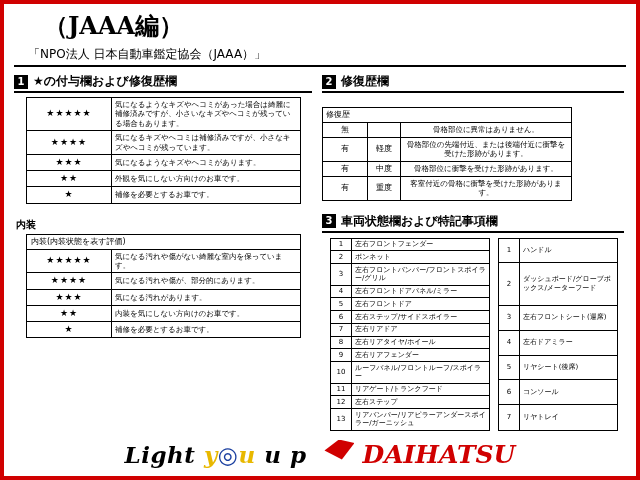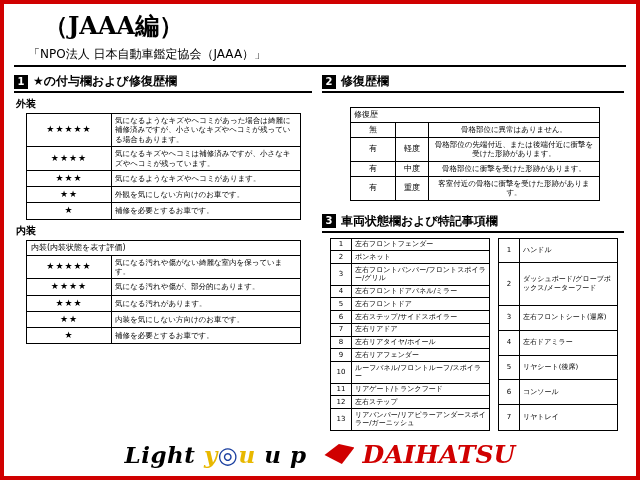--- a/index.html
+++ b/index.html
@@ -111,21 +111,20 @@
     font-size: 9px;
     letter-spacing: 1px;
     white-space: nowrap;
   }
   .rate .desc {
     font-size: 7.5px;
   }
   
   table.repair {
     width: 250px;
-    margin-left: 28px;
     margin-top: 14px;
   }
   table.repair td { font-size: 8px; }
   .repair .rh { width: 38px; text-align: center; }
   .repair .lv { width: 26px; text-align: center; }
   .repair .rtxt { font-size: 7.5px; text-align: center; }
   
   .parts-wrap {
     display: flex;
     gap: 8px;
@@ -163,42 +162,41 @@
     clip-path: polygon(0% 55%, 48% 0%, 100% 18%, 58% 100%);
   }
   .daihatsu {
     font-family: "DejaVu Serif", "Liberation Serif", serif;
     font-size: 25px;
     font-weight: bold;
     font-style: italic;
     color: #d00000;
     letter-spacing: 0px;
   }
-  .footer-inner { display: flex; align-items: center; gap: 8px; }
+  .footer-inner { display: flex; align-items: flex-start; gap: 8px; }
 </style>
 </head>
 <body>
 
 <div class="page">
 
   <div class="title-row">
     <span class="main-title-sub">（JAAA編）</span>
   </div>
   <div class="subtitle">「NPO法人 日本自動車鑑定協会（JAAA）」</div>
 
   <div class="cols">
 
     <div class="col-left">
 
       <div class="sec-head">
         <span class="sec-num">1</span>
         <span class="sec-title">★の付与欄および修復歴欄</span>
       </div>
 
-      <div class="grp-label">外装</div>
       <table class="rate">
         <tbody>
         <tr>
           <td class="stars">★★★★★</td>
           <td class="desc">気になるようなキズやヘコミがあった場合は綺麗に補修済みですが、小さいなキズやヘコミが残っている場合もあります。</td>
         </tr>
         <tr>
           <td class="stars">★★★★</td>
           <td class="desc">気になるキズやヘコミは補修済みですが、小さなキズやヘコミが残っています。</td>
         </tr>
@@ -210,21 +208,21 @@
           <td class="stars">★★</td>
           <td class="desc">外観を気にしない方向けのお車です。</td>
         </tr>
         <tr>
           <td class="stars">★</td>
           <td class="desc">補修を必要とするお車です。</td>
         </tr>
       </tbody>
         </table>
 
-      <div class="grp-label" style="margin-top:4px;">内装</div>
+      <div class="grp-label" style="margin-top:14px;">内装</div>
       <table class="rate">
         <tbody>
             <tr>
           <td class="hdr" colspan="2">内装(内装状態を表す評価)</td>
         </tr>
         <tr>
           <td class="stars">★★★★★</td>
           <td class="desc">気になる汚れや傷がない綺麗な室内を保っています。</td>
         </tr>
         <tr>

